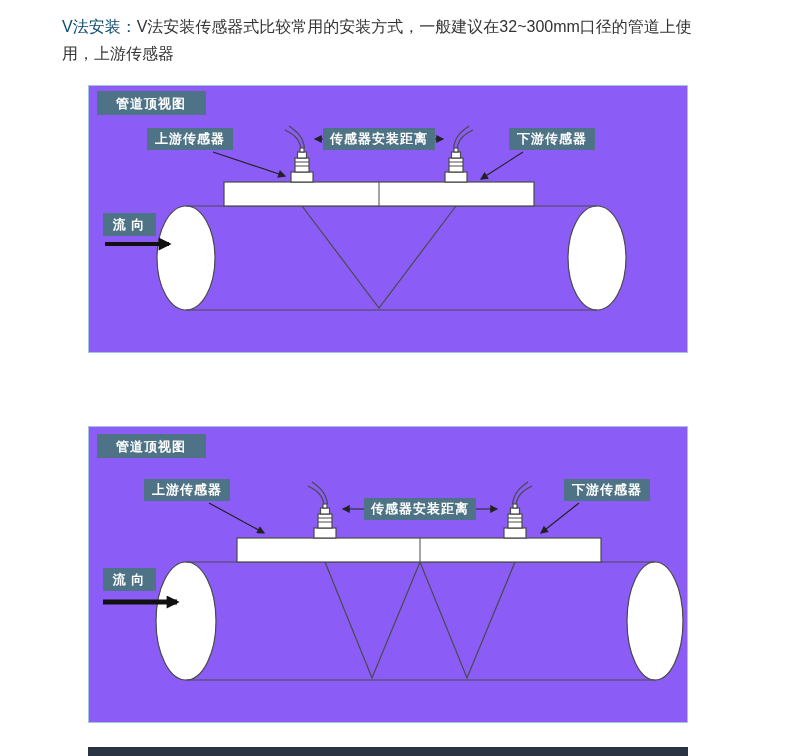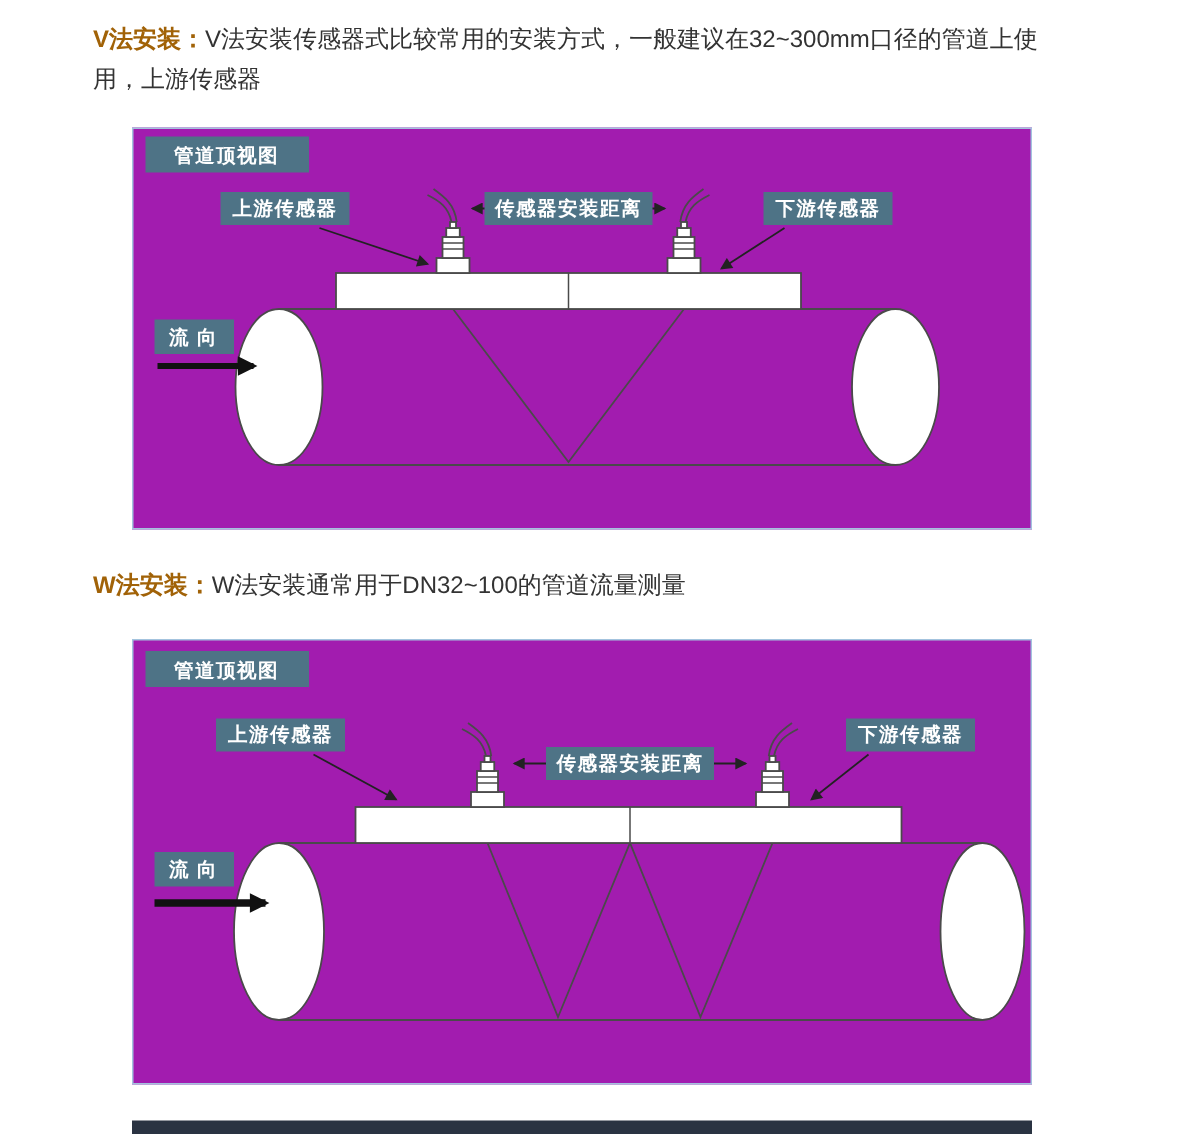--- a/index.html
+++ b/index.html
@@ -6,25 +6,25 @@
   html, body { margin: 0; padding: 0; }
   body {
     width: 790px; height: 756px;
     background: #ffffff;
     font-family: "Liberation Sans", "DejaVu Sans", sans-serif;
   }
   .page { position: relative; width: 790px; height: 756px; background: #fff; overflow: hidden; }
 
   .intro { position: absolute; left: 62px; width: 652px; margin: 0;
            font-size: 16px; line-height: 27px; color: #333; }
-  .intro b { color: #a16207; font-weight: bold; }
+  .intro b { color: #0c4a6e; font-weight: normal; }
   .intro-v { top: 13px; }
   .intro-w { top: 377px; }
 
-  .dbox { position: absolute; left: 88px; background: #a21caf;
+  .dbox { position: absolute; left: 88px; background: #8b5cf6;
           border: 1px solid var(--box-border, #a3c3de); }
   .dbox-v { top: 85px;  width: 600px; height: 268px; }
   .dbox-w { top: 426px; width: 600px; height: 297px; }
   .dbox svg { display: block; }
 
   .lbl-rect { fill: var(--label-bg, #4e7386); }
   .lbl-text { fill: var(--label-text, #ffffff); font-size: 13px; font-weight: bold;
               letter-spacing: 1px; font-family: "Liberation Sans", sans-serif; }
   .ln   { stroke: var(--line, #4a4a4a); fill: none; stroke-width: 1.2; }
   .shape{ stroke: var(--line, #4a4a4a); fill: #ffffff; stroke-width: 1.2; }
@@ -107,21 +107,20 @@
       </g>
 
       <g>
         <rect class="lbl-rect" x="14" y="127" width="53" height="23"></rect>
         <text class="lbl-text" x="40" y="143" text-anchor="middle">流 向</text>
         <line x1="16" y1="158" x2="80" y2="158" stroke="#111" stroke-width="4" marker-end="url(#ahb)"></line>
       </g>
     </svg>
   </div>
 
-  <p class="intro intro-w"><b>W法安装：</b><span>W法安装通常用于DN32~100的管道流量测量</span></p>
 
   <div class="dbox dbox-w">
     <svg width="598" height="295" viewBox="0 0 598 295">
 
       <g>
         <ellipse class="shape" cx="97" cy="194" rx="30" ry="59"></ellipse>
         <ellipse class="shape" cx="566" cy="194" rx="28" ry="59"></ellipse>
         <line class="ln" x1="97" y1="135" x2="566" y2="135"></line>
         <line class="ln" x1="97" y1="253" x2="566" y2="253"></line>
       </g>

